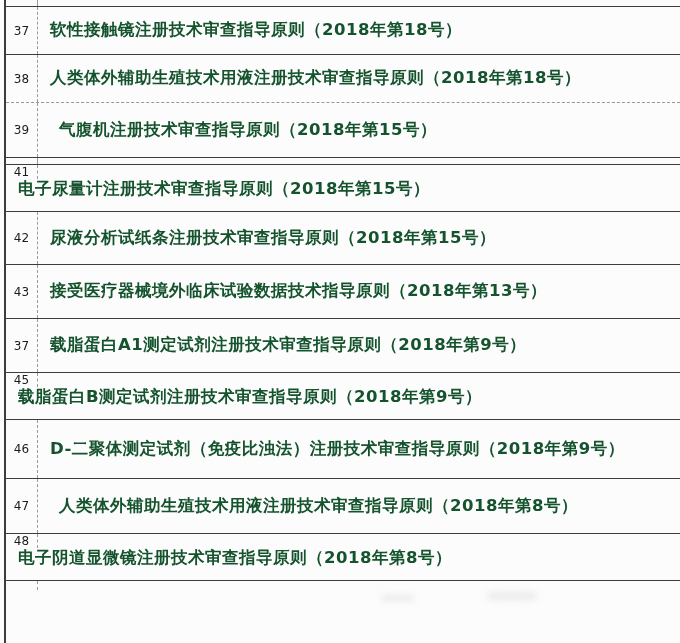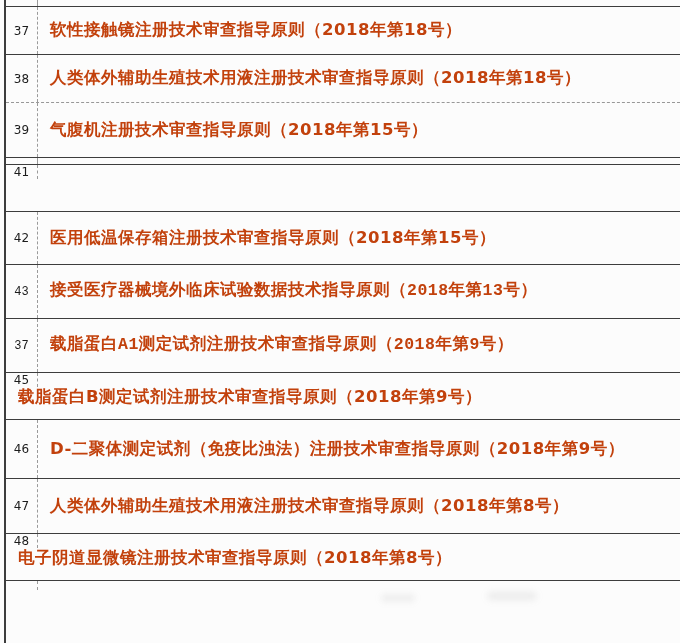--- a/index.html
+++ b/index.html
@@ -39,31 +39,31 @@
     font-size: 12px;
     color: #1c1c1c;
   }
   .title {
     display: flex;
     align-items: center;
     padding-left: 12px;
     padding-right: 8px;
     font-size: 16.5px;
     font-weight: 700;
-    color: #c2410c;
+    color: #14532d;
     letter-spacing: 0.5px;
     line-height: 1.25;
   }
   .h7  { height: 7px; }
   .h9  { height: 9px; }
   .h47 { height: 47px; flex-direction: column; }
   .h48 { height: 48px; }
   .h53 { height: 53px; }
-  .h54 { height: 54px; font-family: Liberation Mono, monospace; }
-  .h55 { height: 55px; }
+  .h54 { height: 54px; }
+  .h55 { height: 55px; gap: 9px; }
   .h59 { height: 59px; }
   .artifact {
     position: absolute;
     background: rgba(120,120,120,0.10);
     border-radius: 8px;
     filter: blur(3px);
     pointer-events: none;
   }
   .a1 { left: 487px; top: 591px; width: 50px; height: 10px; }
   .a2 { left: 381px; top: 594px; width: 34px; height: 8px; }
@@ -95,25 +95,26 @@
     </div>
 
     <div class="row h7">
       <div class="num"></div>
       <div class="title"></div>
     </div>
 
 
     <div class="row h47">
       <div class="num">41</div>
+      <div class="title">电子尿量计注册技术审查指导原则（2018年第15号）</div>
     </div>
 
     <div class="row h53">
       <div class="num">42</div>
-      <div class="title">医用低温保存箱注册技术审查指导原则（2018年第15号）</div>
+      <div class="title">尿液分析试纸条注册技术审查指导原则（2018年第15号）</div>
     </div>
 
     <div class="row h54">
       <div class="num">43</div>
       <div class="title">接受医疗器械境外临床试验数据技术指导原则（2018年第13号）</div>
     </div>
 
     <div class="row h54">
       <div class="num">37</div>
       <div class="title">载脂蛋白A1测定试剂注册技术审查指导原则（2018年第9号）</div>

